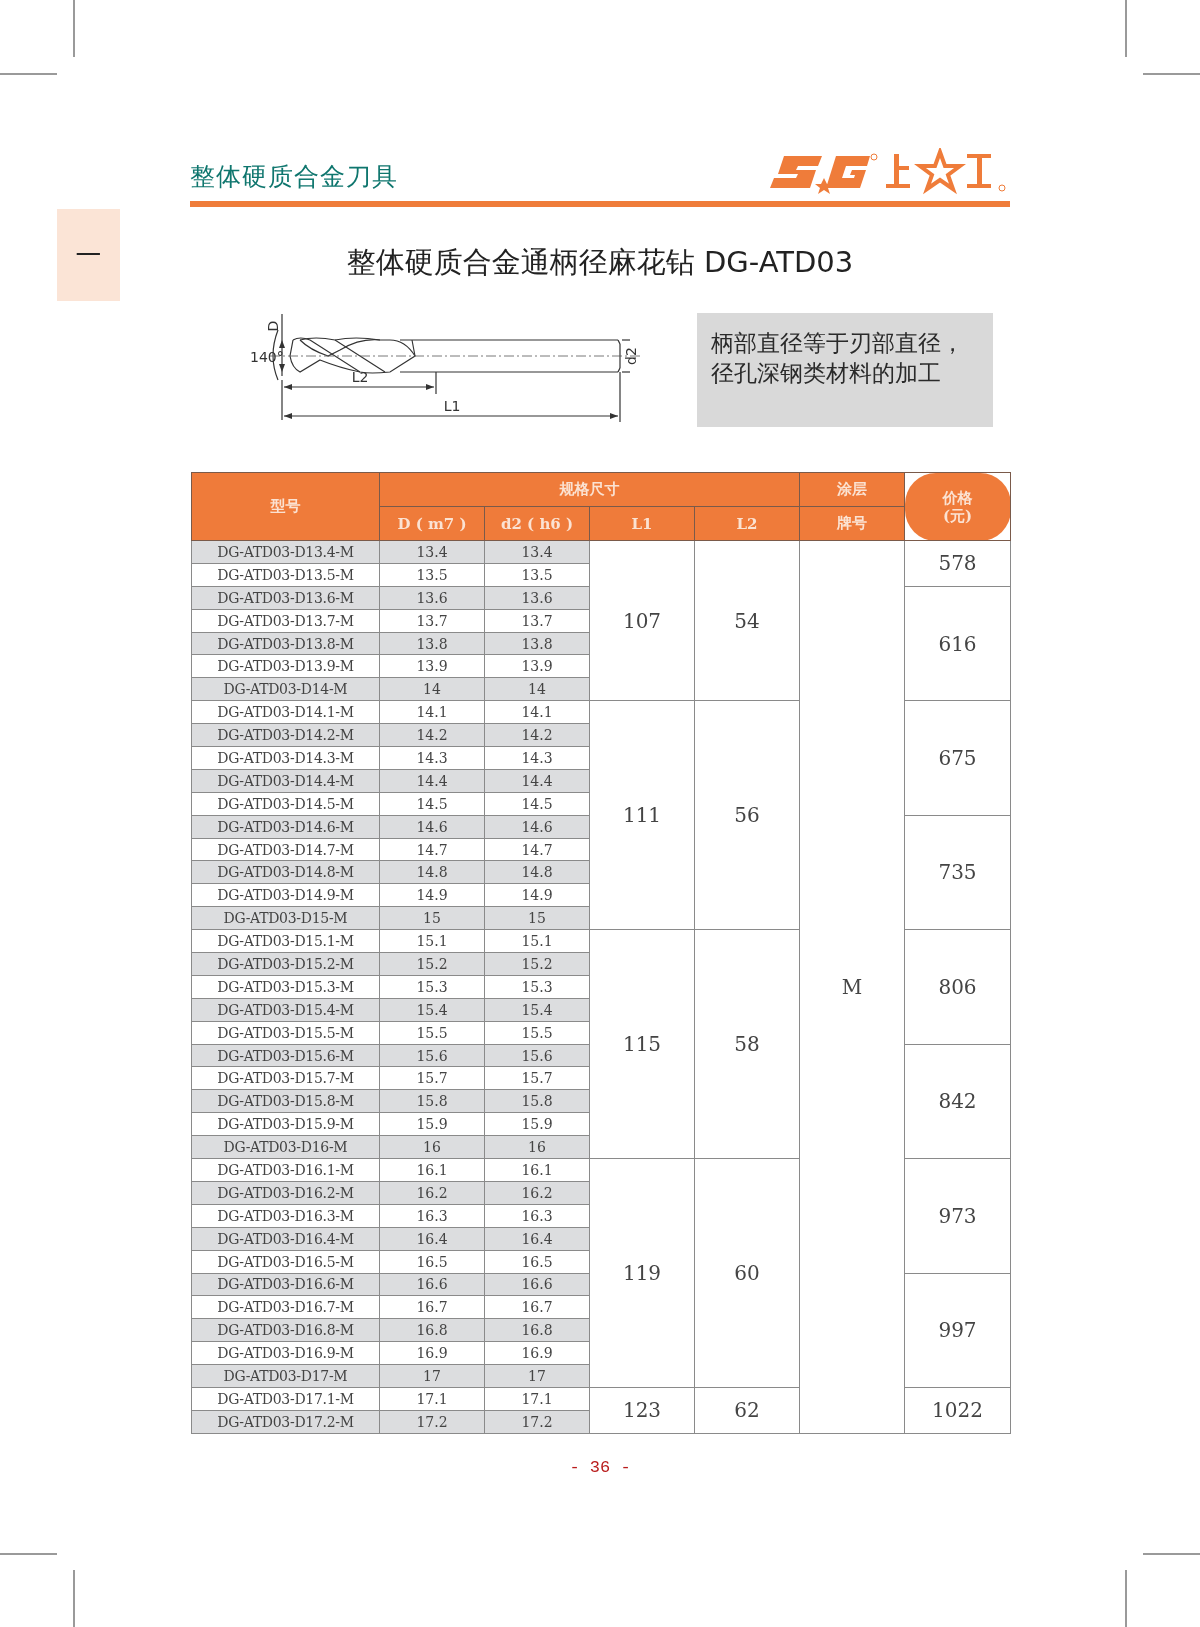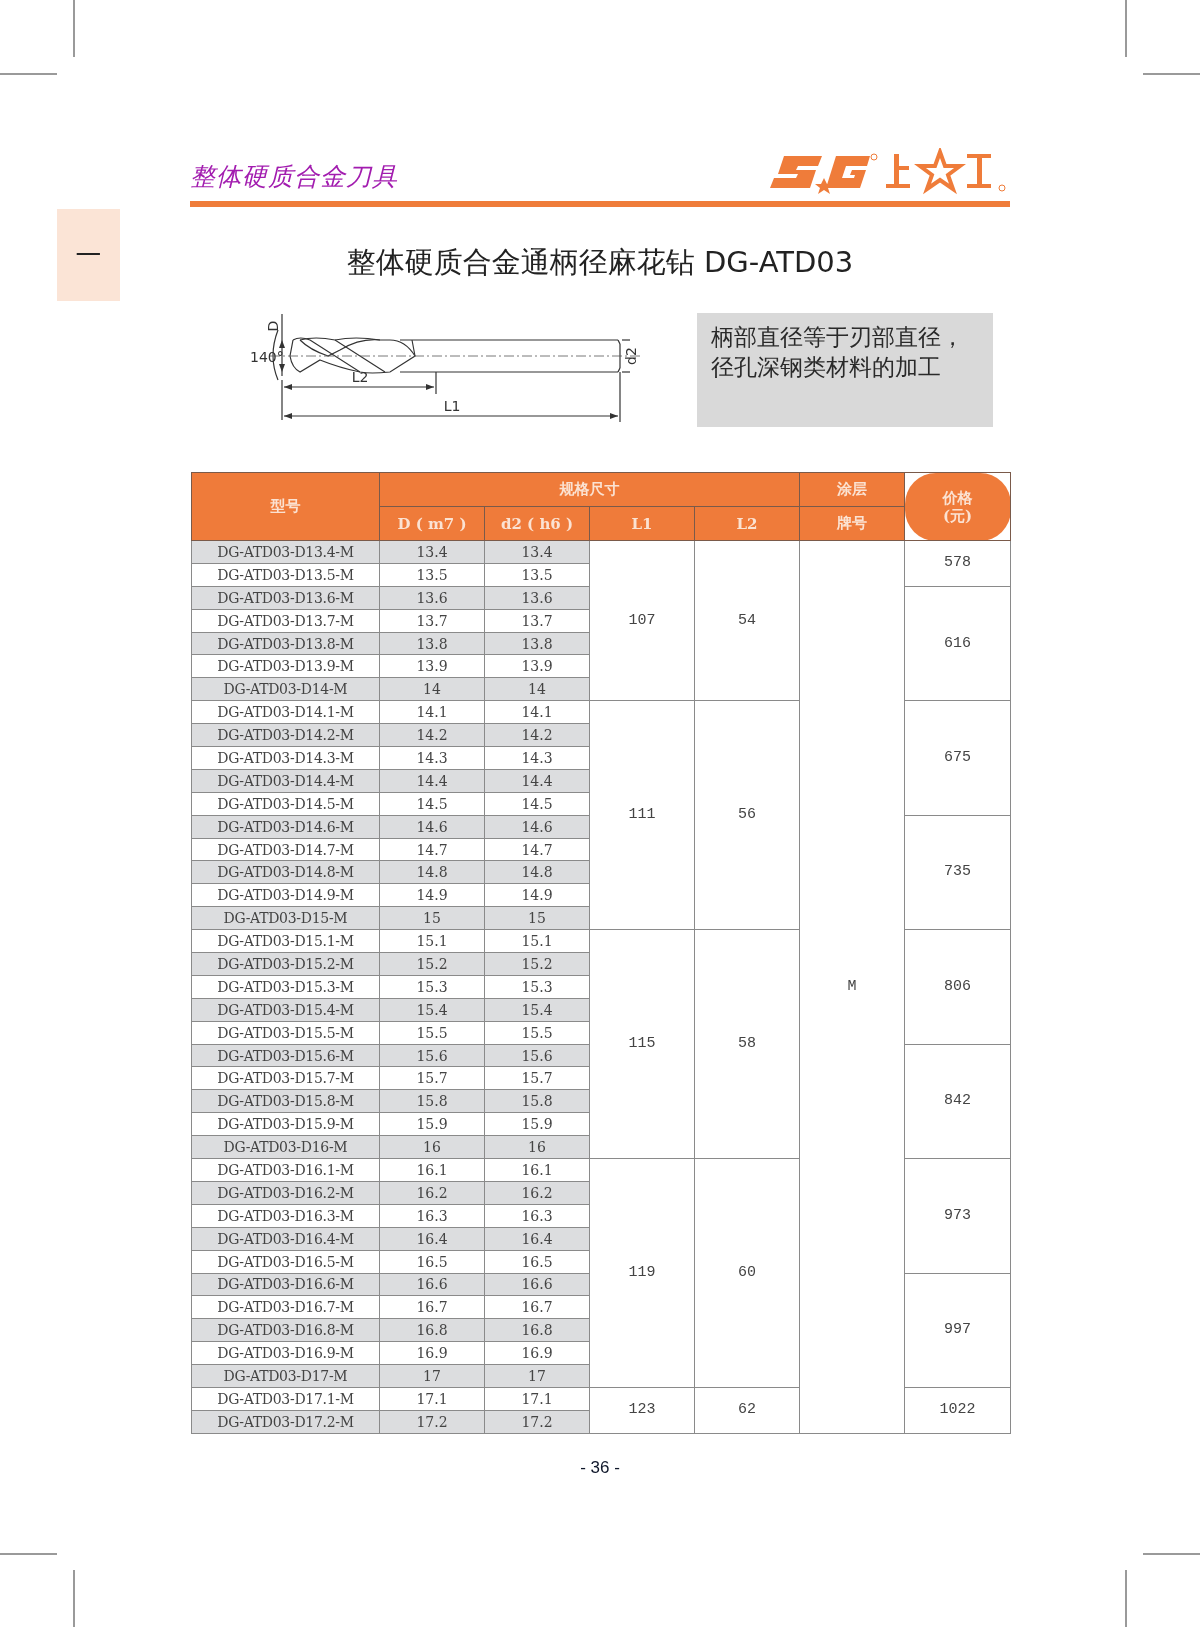--- a/index.html
+++ b/index.html
@@ -1,39 +1,39 @@
 <!DOCTYPE html>
 <html><head>
 <meta charset="utf-8">
 <style>
   html, body { margin: 0; padding: 0; }
   body { width: 1200px; height: 1627px; background: #ffffff; position: relative; overflow: hidden;
          font-family: "DejaVu Sans", "Liberation Sans", sans-serif; color: #333; }
   .crop { position: absolute; background: #9a9a9a; }
-  .section-title { position: absolute; left: 190px; top: 160px; font-size: 25px; color: #a21caf; letter-spacing: 1px; font-style: italic; }
+  .section-title { position: absolute; left: 190px; top: 160px; font-size: 25px; color: #0f766e; letter-spacing: 1px; }
   .orange-rule { position: absolute; left: 190px; top: 201px; width: 820px; height: 6px; background: #ef7c3a; }
   .logo { position: absolute; left: 770px; top: 148px; height: 48px; display: flex; align-items: center; }
   .logo svg { display: block; }
   .side-tab { position: absolute; left: 57px; top: 209px; width: 63px; height: 92px; background: #fbe4d6;
               display: flex; align-items: center; justify-content: center; font-size: 26px; color: #222; }
   .main-title { position: absolute; left: 0; width: 1200px; top: 243px; text-align: center; font-size: 29px; color: #222; }
   .diagram { position: absolute; left: 240px; top: 300px; width: 400px; height: 140px; }
   .note-box { position: absolute; left: 697px; top: 313px; width: 296px; height: 114px; background: #d9d9d9;
-              box-sizing: border-box; padding: 9px 14px; font-size: 23px; line-height: 30px; color: #2a2a2a; }
+              box-sizing: border-box; padding: 15px 14px; font-size: 23px; line-height: 30px; color: #2a2a2a; }
   table.spec { position: absolute; left: 191px; top: 472px; width: 819px; border-collapse: collapse; table-layout: fixed;
                font-family: "DejaVu Serif", "Liberation Serif", serif; font-size: 14px; color: #444; }
   table.spec th { background: #ef7b3a; color: #fbe2d2; font-weight: bold; border: 1px solid #7a5a4a;
                   height: 33px; padding: 0; text-align: center; font-size: 15px; }
   table.spec td { border: 1px solid #8a8a8a; height: 21.9px; padding: 0; text-align: center; line-height: 20px; }
   table.spec td.gray { background: #dcdddf; }
   table.spec td.white { background: #ffffff; }
-  table.spec td.merge { background: #ffffff; font-size: 15px; font-family: Liberation Mono, monospace; }
+  table.spec td.merge { background: #ffffff; font-size: 20px; }
   table.spec td.model { letter-spacing: -0.3px; }
-  .page-num { position: absolute; left: 0; width: 1200px; top: 1458px; text-align: center; font-size: 17px; color: #0f172a;
-              font-family: Liberation Sans, sans-serif; }
+  .page-num { position: absolute; left: 0; width: 1200px; top: 1458px; text-align: center; font-size: 17px; color: #b91c1c;
+              font-family: Liberation Mono, monospace; }
 </style>
 </head>
 <body>
 
 <div class="crop" style="left:73px;top:0;width:2px;height:57px;"></div>
 <div class="crop" style="left:0;top:73px;width:57px;height:2px;"></div>
 <div class="crop" style="left:1125px;top:0;width:2px;height:57px;"></div>
 <div class="crop" style="left:1143px;top:73px;width:57px;height:2px;"></div>
 <div class="crop" style="left:0;top:1553px;width:57px;height:2px;"></div>
 <div class="crop" style="left:73px;top:1570px;width:2px;height:57px;"></div>

